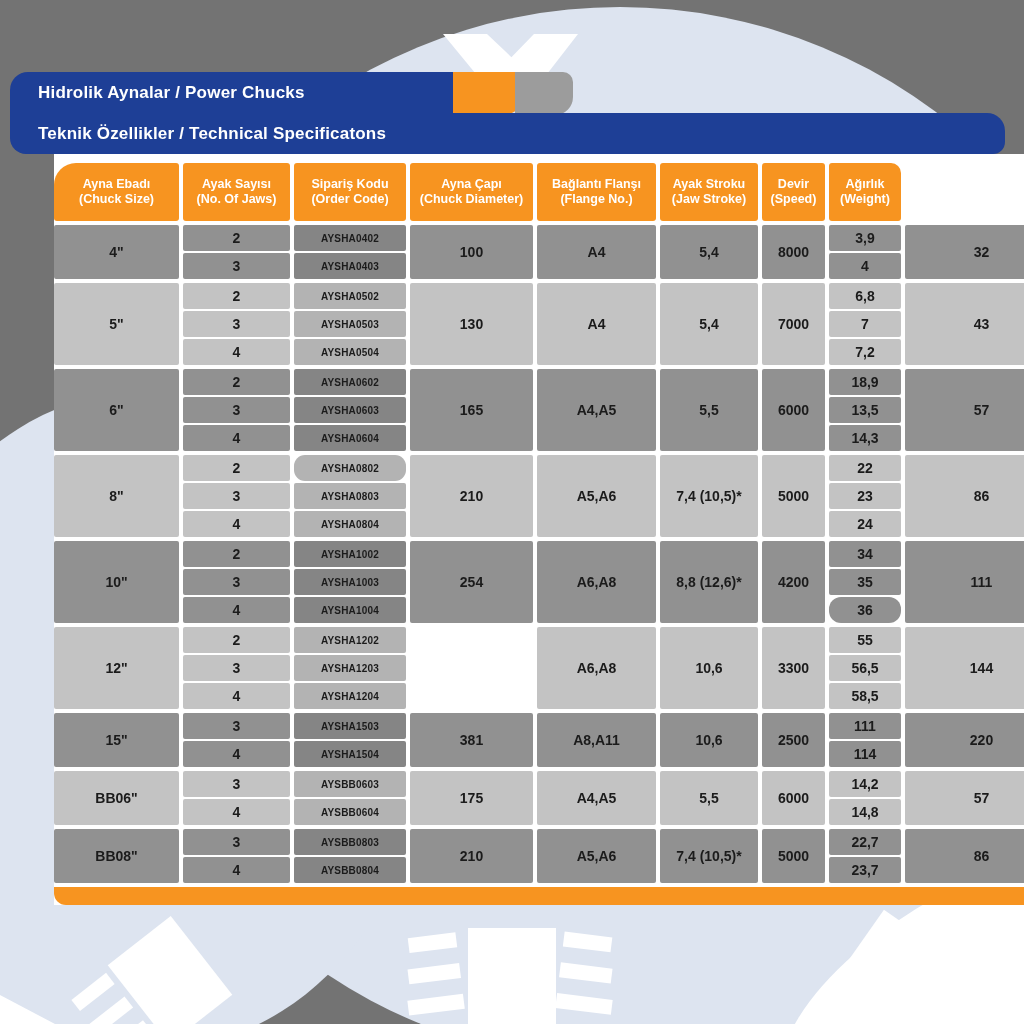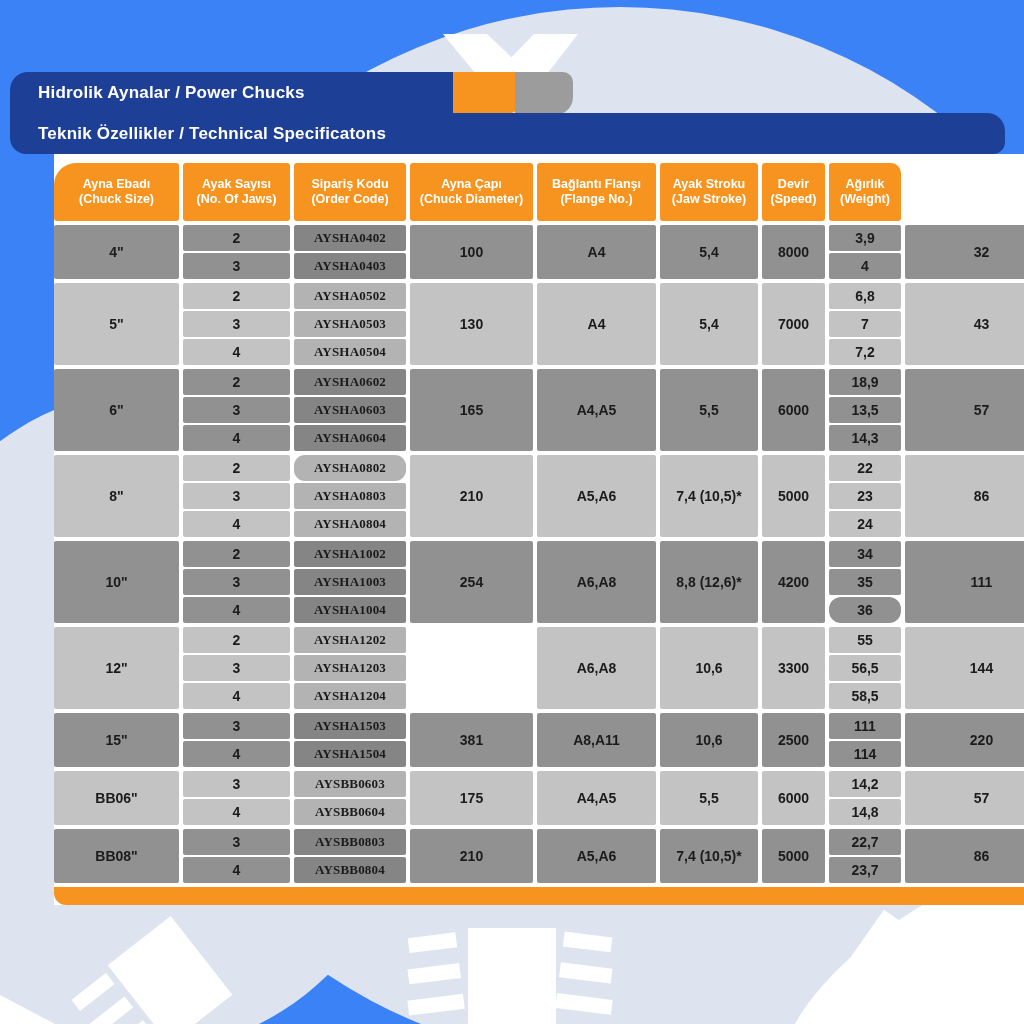--- a/index.html
+++ b/index.html
@@ -1,16 +1,16 @@
 <!DOCTYPE html>
 <html style="--blue: #1e3f96; --orange: #f79420;"><head>
 <meta charset="utf-8">
 <style>
   html,body{margin:0;padding:0;background:#fff;}
-  .page{position:relative;width:1024px;height:1024px;overflow:hidden;background:#3b82f6;
+  .page{position:relative;width:1024px;height:1024px;overflow:hidden;background:#737373;
         font-family:"Liberation Sans","DejaVu Sans",sans-serif;}
   svg.watermark{position:absolute;left:0;top:0;width:1024px;height:1024px;}
 
   
   .header-block{position:absolute;left:10px;top:72px;width:1004px;height:82px;}
   .band-row1{position:absolute;left:0;top:0;width:470px;height:43px;background:var(--blue);
              border-radius:18px 0 0 0;}
   .tab-orange{position:absolute;left:443px;top:0;width:72px;height:43px;background:var(--orange);
               border-radius:0 6px 22px 0;}
   .tab-gray{position:absolute;left:505px;top:0;width:58px;height:43px;background:#9c9c9c;
@@ -32,21 +32,21 @@
   .hcell:first-child{border-top-left-radius:22px;}
   .hcell:last-child{border-top-right-radius:10px;}
 
   .group{row-gap:2px;margin-bottom:4px;}
   .cell{display:flex;align-items:center;justify-content:center;font-weight:bold;font-size:14px;
         color:#1b1b1b;border-radius:2px;text-align:center;}
   .group.dark .cell{background:#919191;}
   .group.dark .cell.code{background:#858585;}
   .group.light .cell{background:#c3c3c3;}
   .group.light .cell.code{background:#b3b3b3;}
-  .cell.code{font-size:13px;letter-spacing:.2px;font-family:Liberation Serif, serif;}
+  .cell.code{font-size:10px;letter-spacing:.2px;}
 
   .bottom-bar{height:18px;background:var(--orange);border-radius:0 0 12px 12px;}
 </style>
 </head>
 <body>
 
 <div class="page">
 
   <svg class="watermark" viewBox="0 0 1024 1024" aria-hidden="true">
     <circle cx="620" cy="535" r="528" fill="#dde4f0"></circle>

